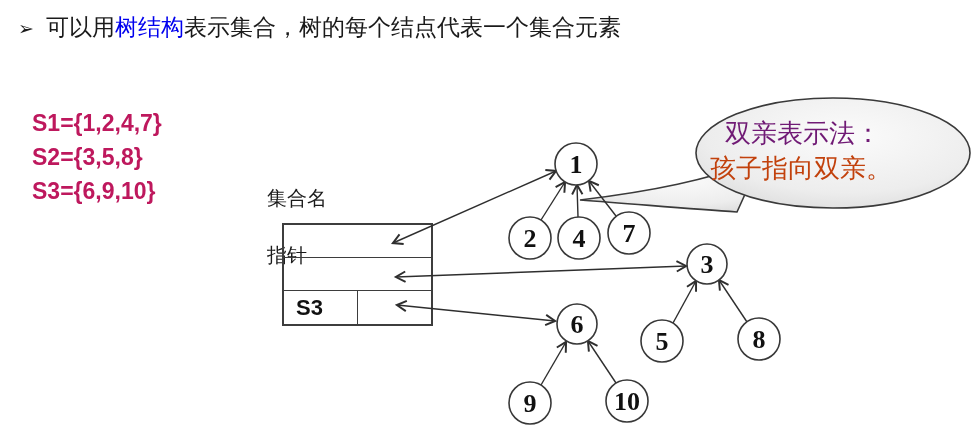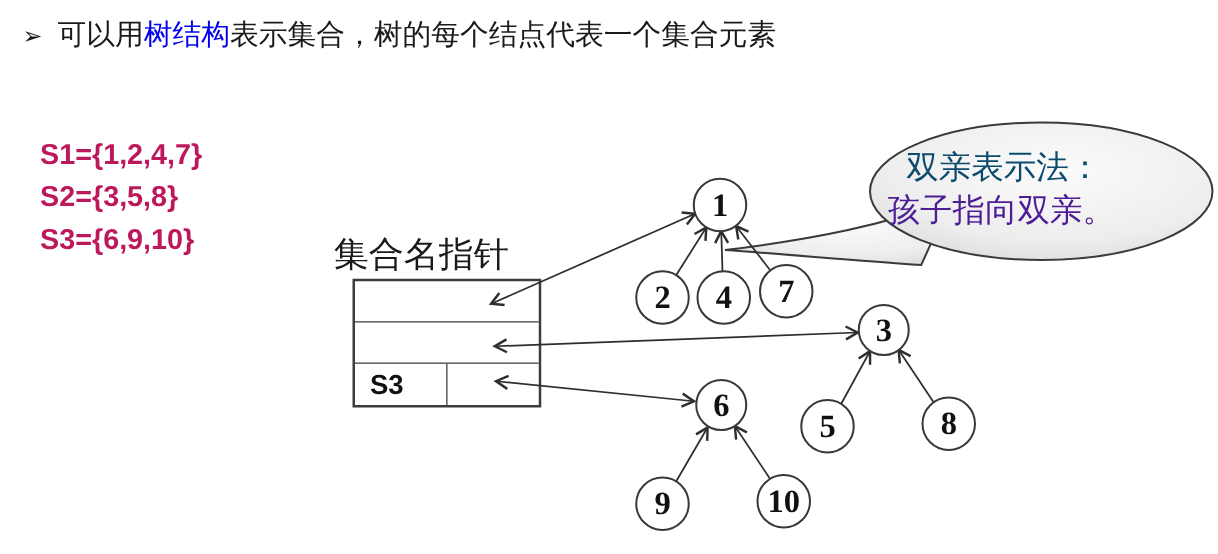--- a/index.html
+++ b/index.html
@@ -25,21 +25,21 @@
   }
   .set-def{
     position:absolute;left:32px;
     font-family:"Liberation Sans","DejaVu Sans",sans-serif;
     font-weight:bold;font-size:23px;line-height:26px;
     color:#be185d;white-space:nowrap;letter-spacing:0px;
   }
   
   .table-header{
     position:absolute;left:267px;top:185px;
-    font-size:28px;display:flex;white-space:nowrap;
+    font-size:20px;display:flex;gap:30px;white-space:nowrap;flex-direction:column;
   }
   
   .settable{
     position:absolute;left:282px;top:223px;
     width:151px;height:103px;
     border:2px solid #3d3d3d;
     box-sizing:border-box;
     display:grid;grid-template-rows:1fr 1fr 1fr;
   }
   .trow{display:grid;grid-template-columns:74px 1fr;border-bottom:1.5px solid #3d3d3d;}
@@ -51,22 +51,22 @@
     font-weight:bold;font-size:22px;
     display:flex;align-items:center;padding-left:12px;color:#111;
   }
   
   .diagram{position:absolute;left:0;top:0;width:974px;height:443px;}
   
   .callout-text{
     position:absolute;left:710px;top:116px;
     font-size:26px;line-height:35px;white-space:nowrap;
   }
-  .callout-title{color:#0c4a6e;margin-left:15px;}
-  .callout-body{color:#4c1d95;}
+  .callout-title{color:#701a75;margin-left:15px;}
+  .callout-body{color:#c2410c;}
 </style>
 </head>
 <body>
 
 <div class="slide">
 
   <div class="bullet-line">
     <span class="bullet-marker">➢</span><span>可以用</span><span class="hl">树结构</span><span>表示集合，树的每个结点代表一个集合元素</span>
   </div>
 

